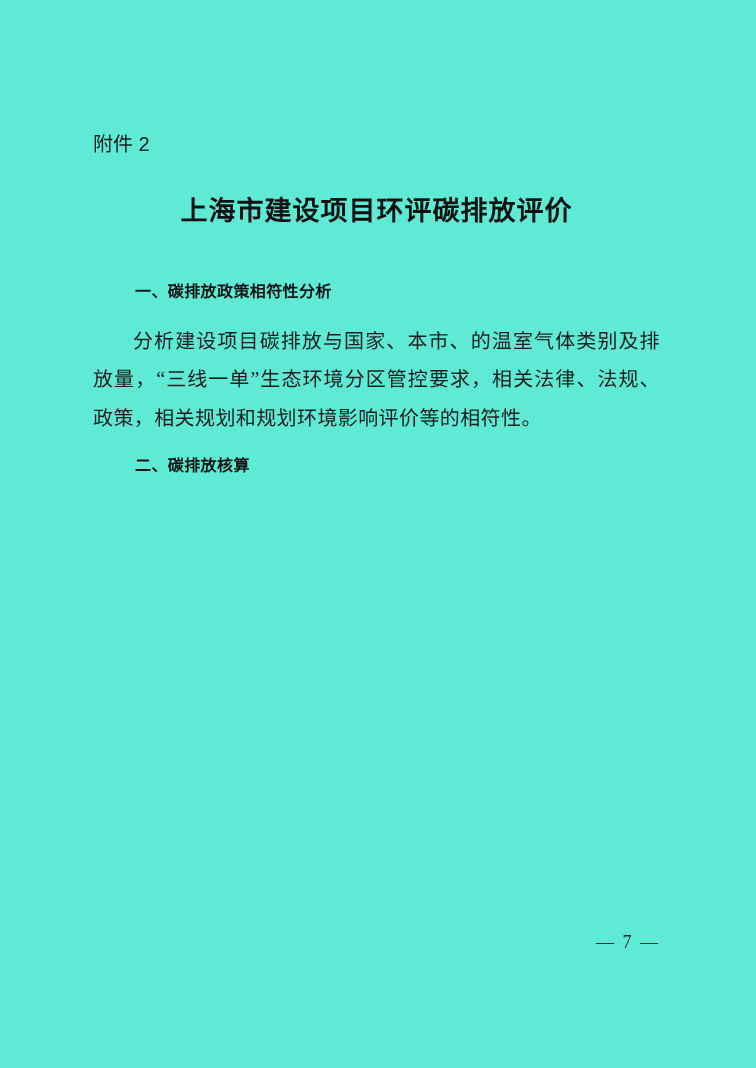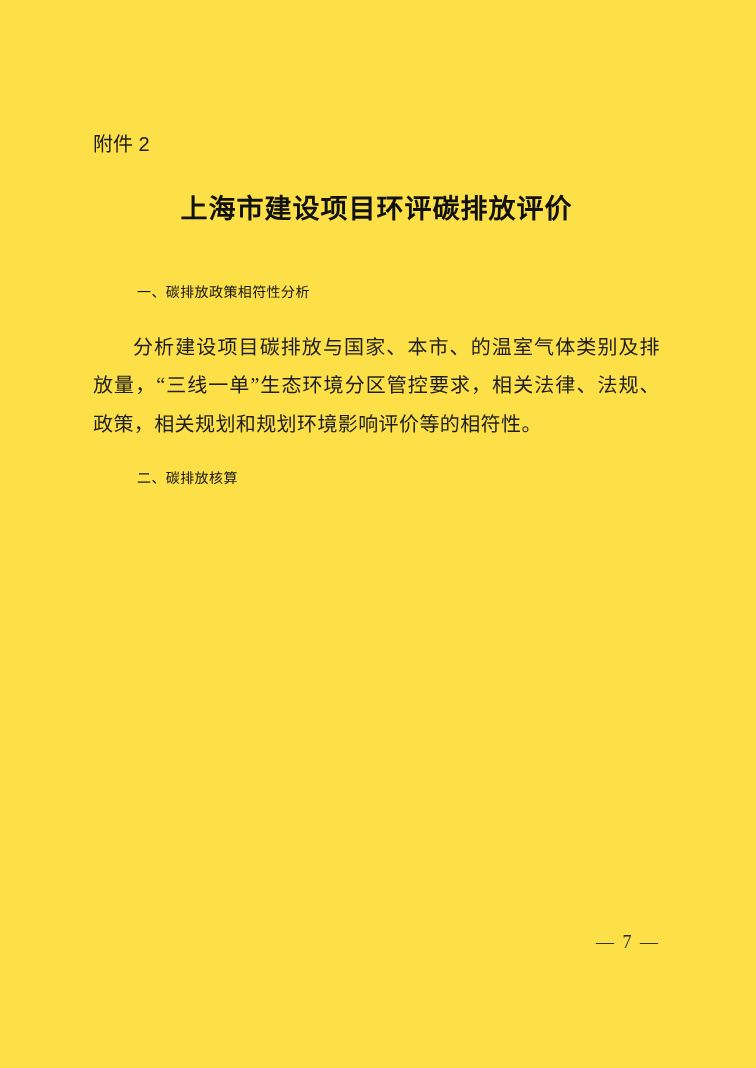--- a/index.html
+++ b/index.html
@@ -5,36 +5,36 @@
   html, body {
     margin: 0;
     padding: 0;
     background: #e9e9e9;
   }
   .page {
     position: relative;
     width: 756px;
     height: 1068px;
     margin: 0 auto;
-    background: #fde047;
+    background: #5eead4;
     box-sizing: border-box;
     padding: 131px 96px 0 93px;
     color: #1c1c1c;
     overflow: hidden;
   }
   .attachment {
     font-family: "Liberation Sans", sans-serif;
     font-size: 20px;
     line-height: 26px;
     color: #1c1c1c;
   }
   .title {
     margin: 34px 0 0 0;
     text-align: center;
-    font-family: Liberation Mono, monospace;
+    font-family: Liberation Sans, sans-serif;
     font-weight: bold;
     font-size: 27px;
     line-height: 40px;
     letter-spacing: 1px;
     color: #111111;
   }
   .title .title-line {
     display: block;
   }
   .body-text {
@@ -44,24 +44,24 @@
     line-height: 38.6px;
     letter-spacing: 0.4px;
     text-align: justify;
     color: #1e1e1e;
   }
   .para {
     margin: 0;
     text-indent: 2em;
   }
   .heading {
-    margin: 16px;
+    margin: 10px;
     font-family: "Liberation Sans", sans-serif;
-    font-weight: normal;
-    font-size: 14px;
+    font-weight: bold;
+    font-size: 16px;
     line-height: 38.6px;
     text-indent: 2em;
     color: #141414;
   }
   .page-footer {
     position: absolute;
     top: 932px;
     right: 96px;
     font-family: "Liberation Serif", serif;
     font-size: 18px;

